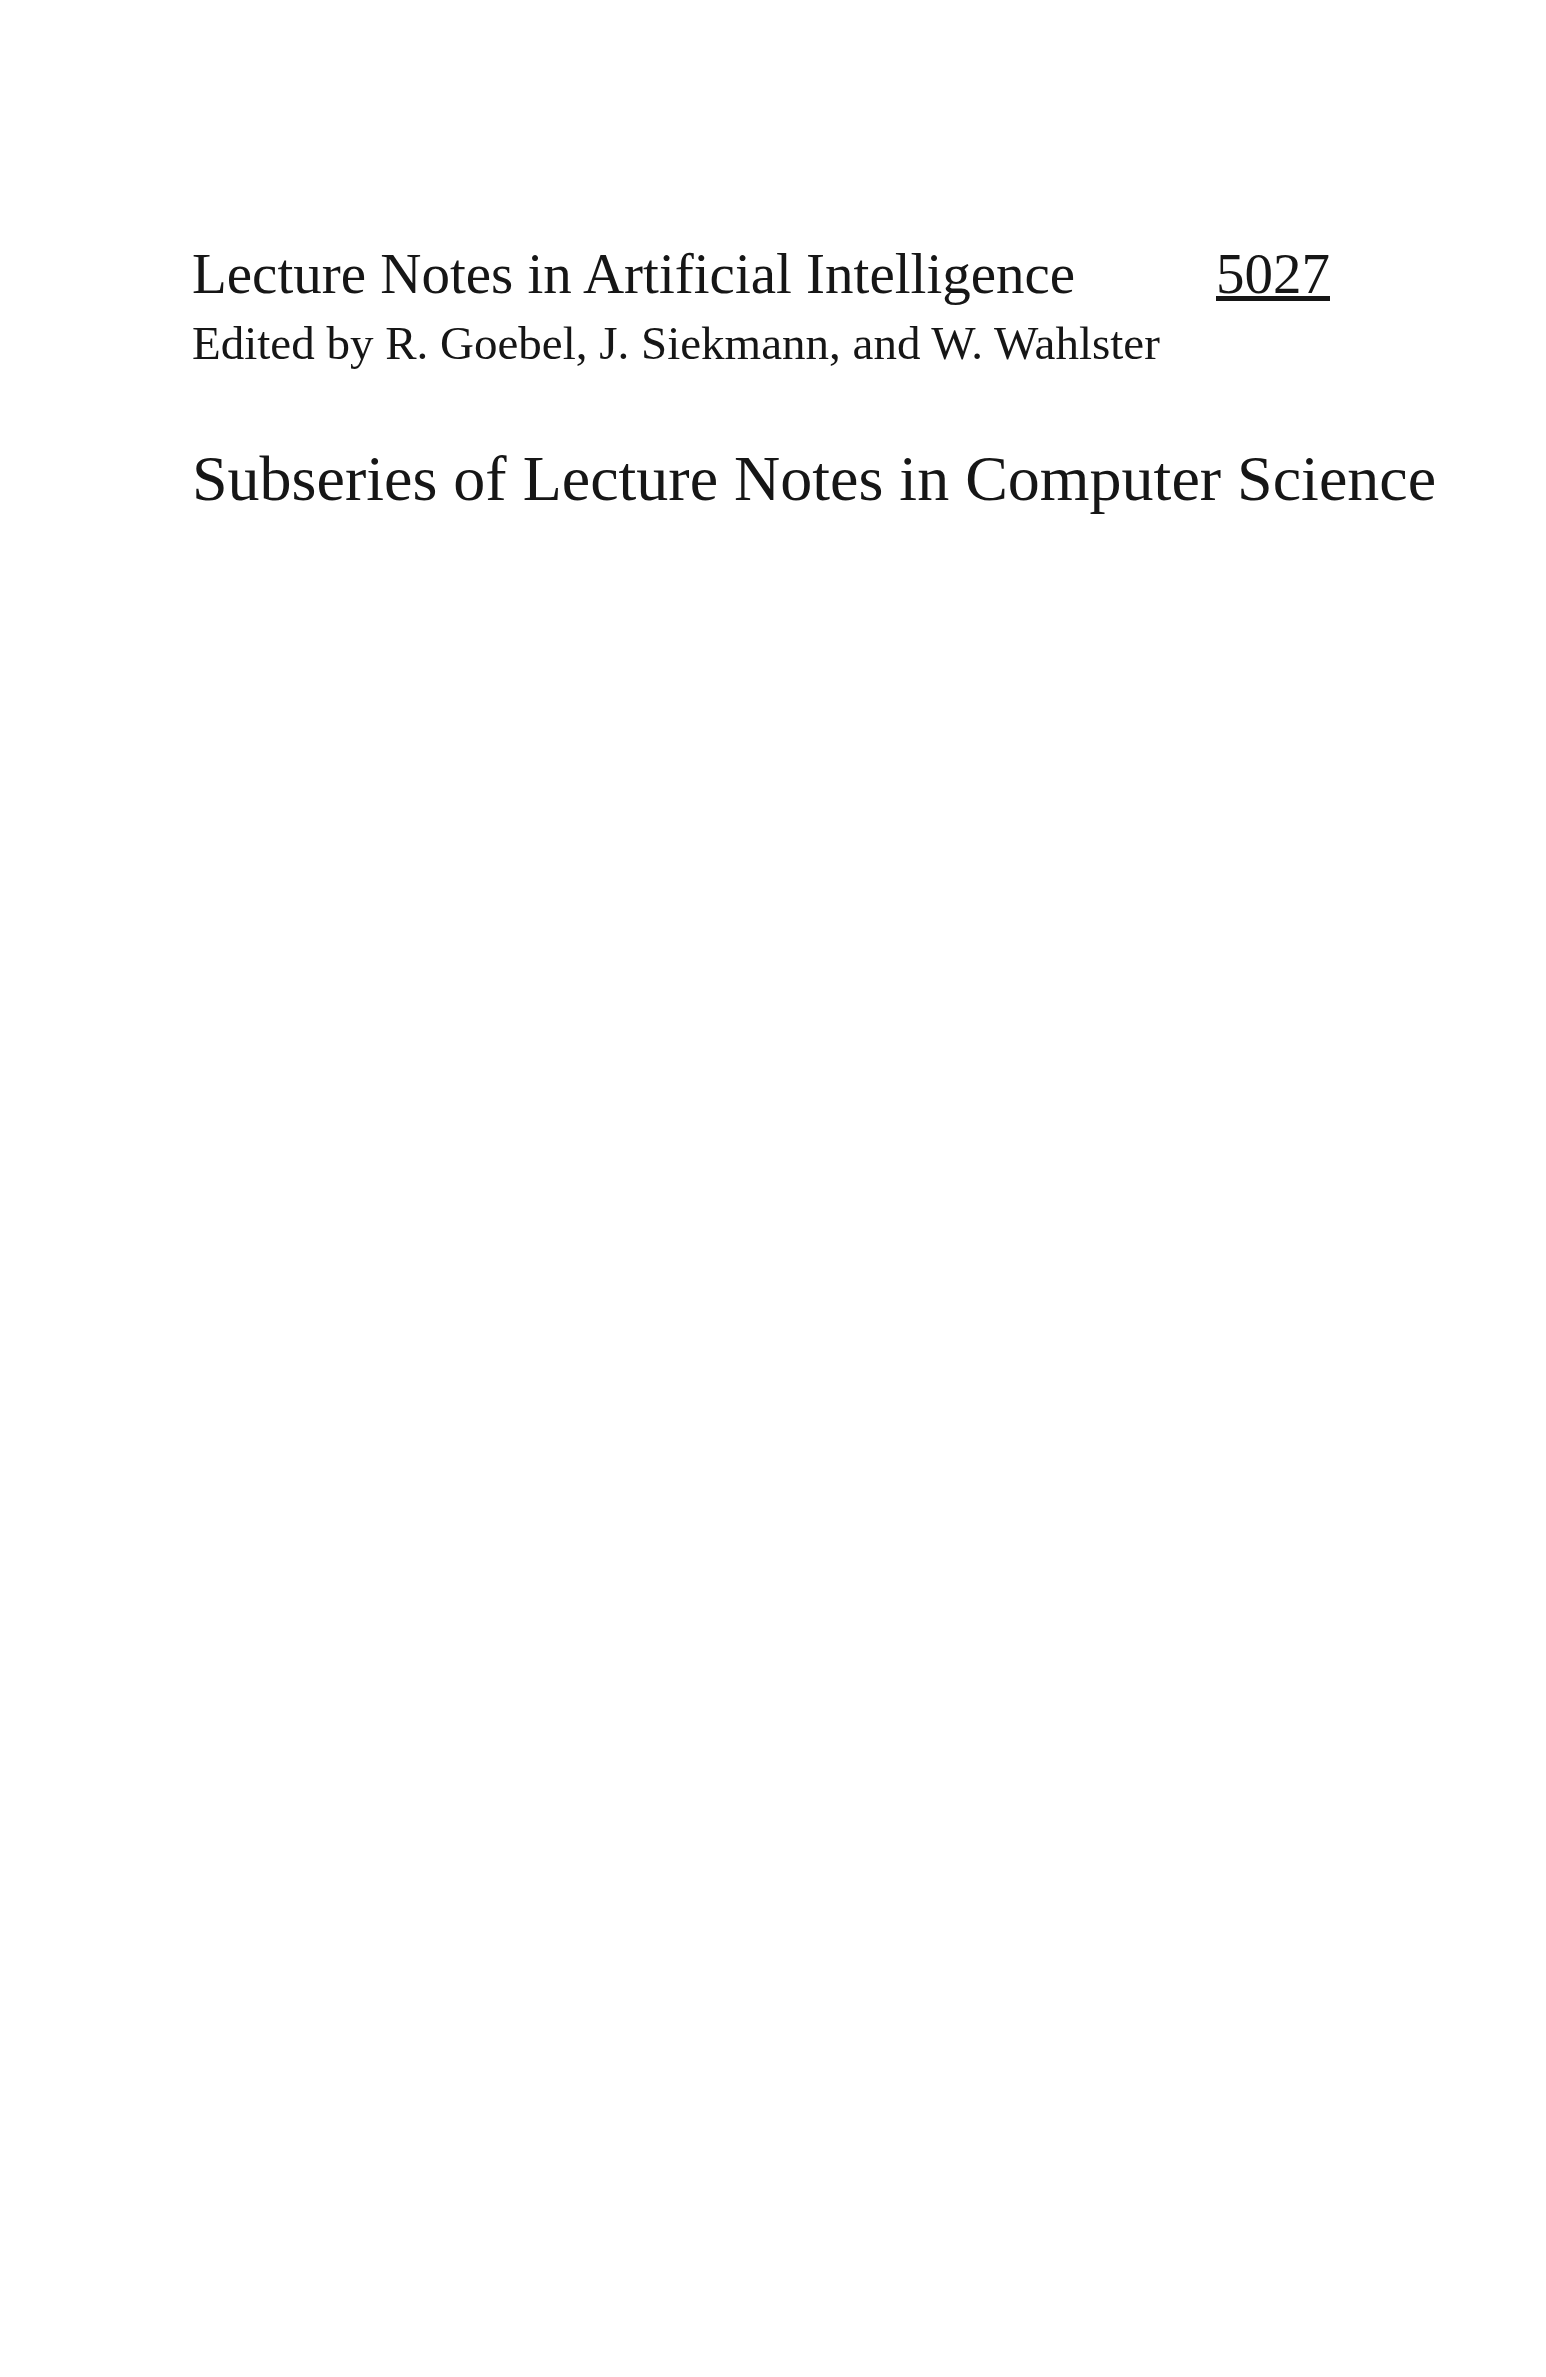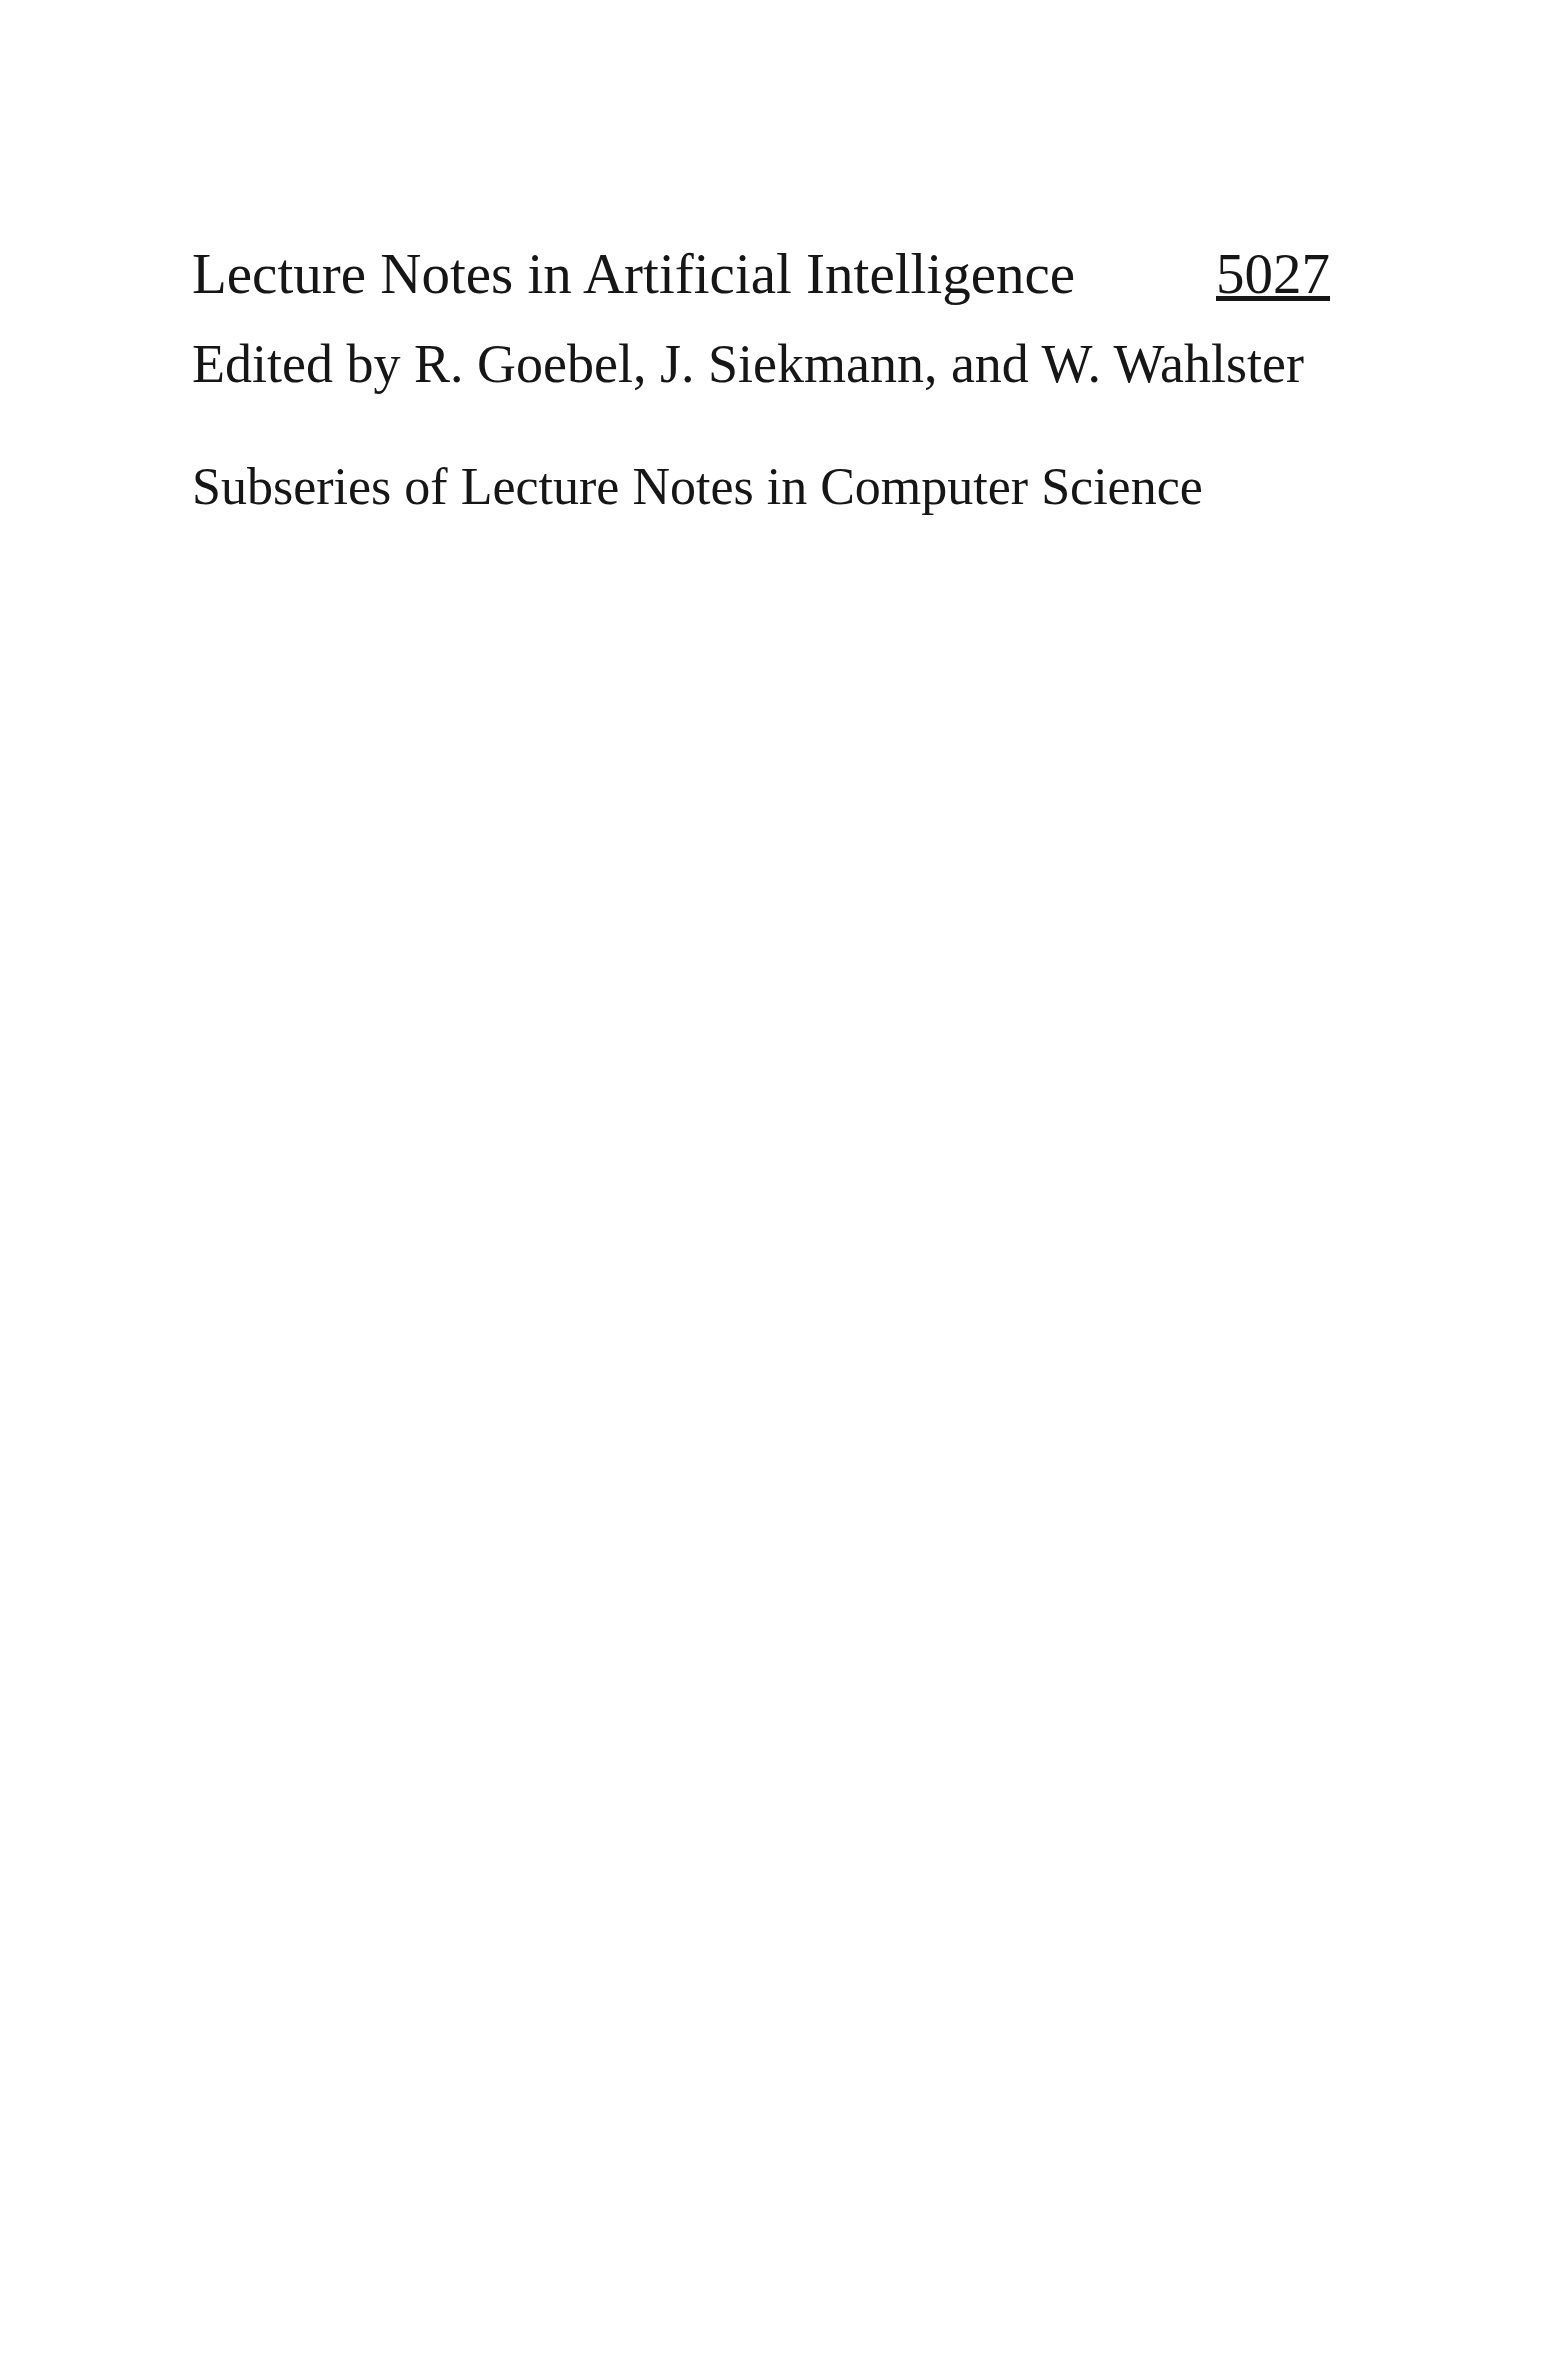--- a/index.html
+++ b/index.html
@@ -37,30 +37,30 @@
   }
   .volume-number {
     font-size: 57px;
     line-height: 1;
     white-space: nowrap;
     text-decoration: underline;
   }
   .edited-by-line {
     position: absolute;
     left: 192px;
-    top: 337px;
-    font-size: 54px;
+    top: 320px;
+    font-size: 47px;
     line-height: 1;
     white-space: nowrap;
   }
   .subseries-line {
     position: absolute;
     left: 192px;
-    top: 461px;
-    font-size: 52px;
+    top: 447px;
+    font-size: 64px;
     line-height: 1;
     white-space: nowrap;
   }
 </style>
 </head>
 <body>
 
 <div class="page">
 
   <div class="series-title-row">

